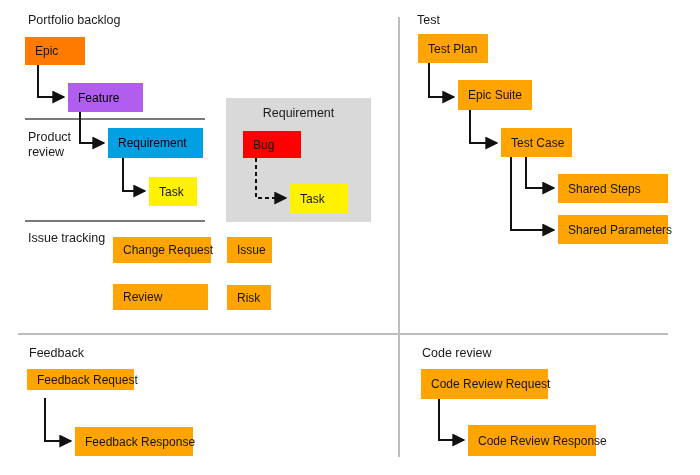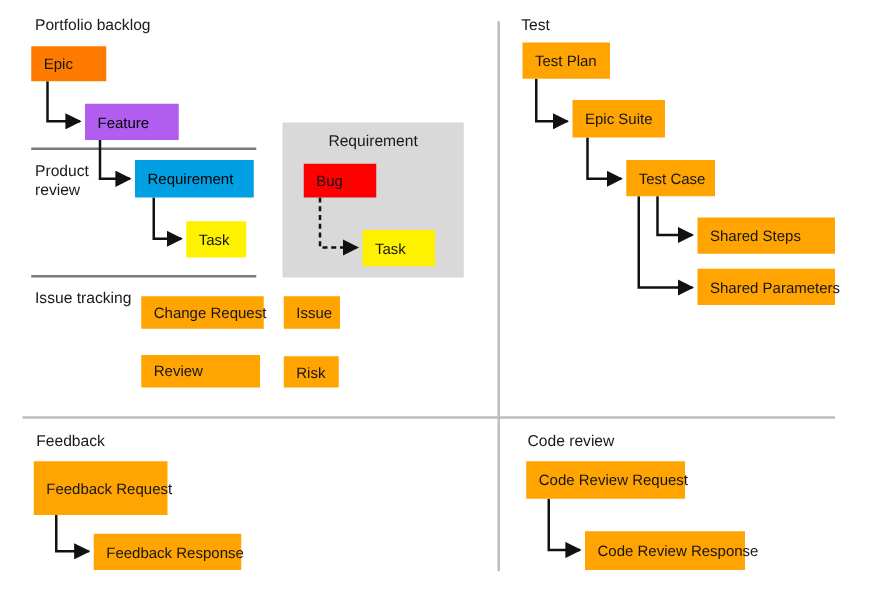--- a/index.html
+++ b/index.html
@@ -40,21 +40,21 @@
   .n-task-configurable{left:290px;top:184px;width:58px;height:29px;}
   .n-change-request{left:113px;top:237px;width:98px;height:26px;}
   .n-issue{left:227px;top:237px;width:45px;height:26px;}
   .n-review{left:113px;top:284px;width:95px;height:26px;}
   .n-risk{left:227px;top:285px;width:44px;height:25px;}
   .n-test-plan{left:418px;top:34px;width:70px;height:29px;}
   .n-test-suite{left:458px;top:80px;width:74px;height:30px;}
   .n-test-case{left:501px;top:128px;width:71px;height:29px;}
   .n-shared-steps{left:558px;top:174px;width:110px;height:29px;}
   .n-shared-parameters{left:558px;top:215px;width:110px;height:29px;}
-  .n-feedback-request{left:27px;top:369px;width:107px;height:43px;}
+  .n-feedback-request{left:27px;top:369px;width:107px;height:21px;}
   .n-feedback-response{left:75px;top:427px;width:118px;height:29px;}
   .n-code-review-request{left:421px;top:369px;width:127px;height:30px;}
   .n-code-review-response{left:468px;top:425px;width:128px;height:31px;}
 
   
   .h-portfolio{left:28px;top:13px;}
   .h-product{left:28px;top:130px;width:60px;}
   .h-issue-tracking{left:28px;top:231px;}
   .h-test{left:417px;top:13px;}
   .h-feedback{left:29px;top:346px;}

